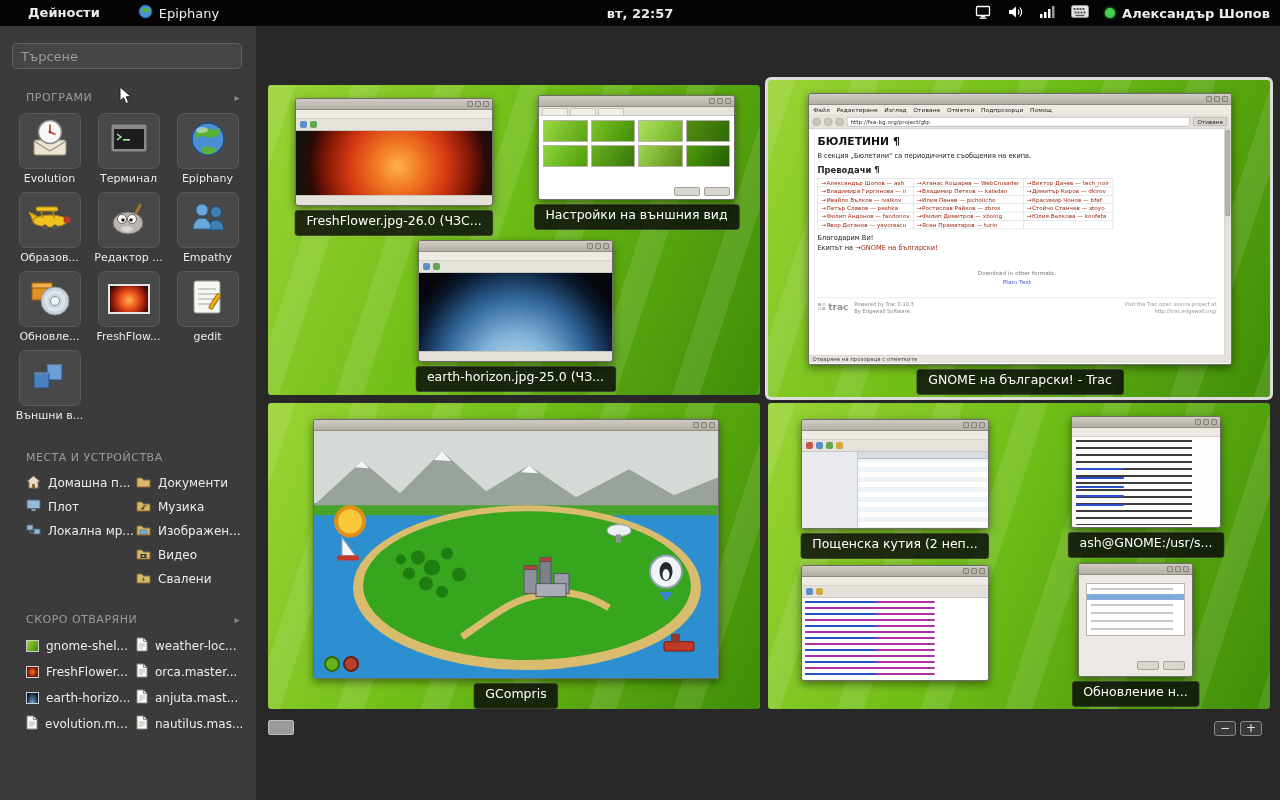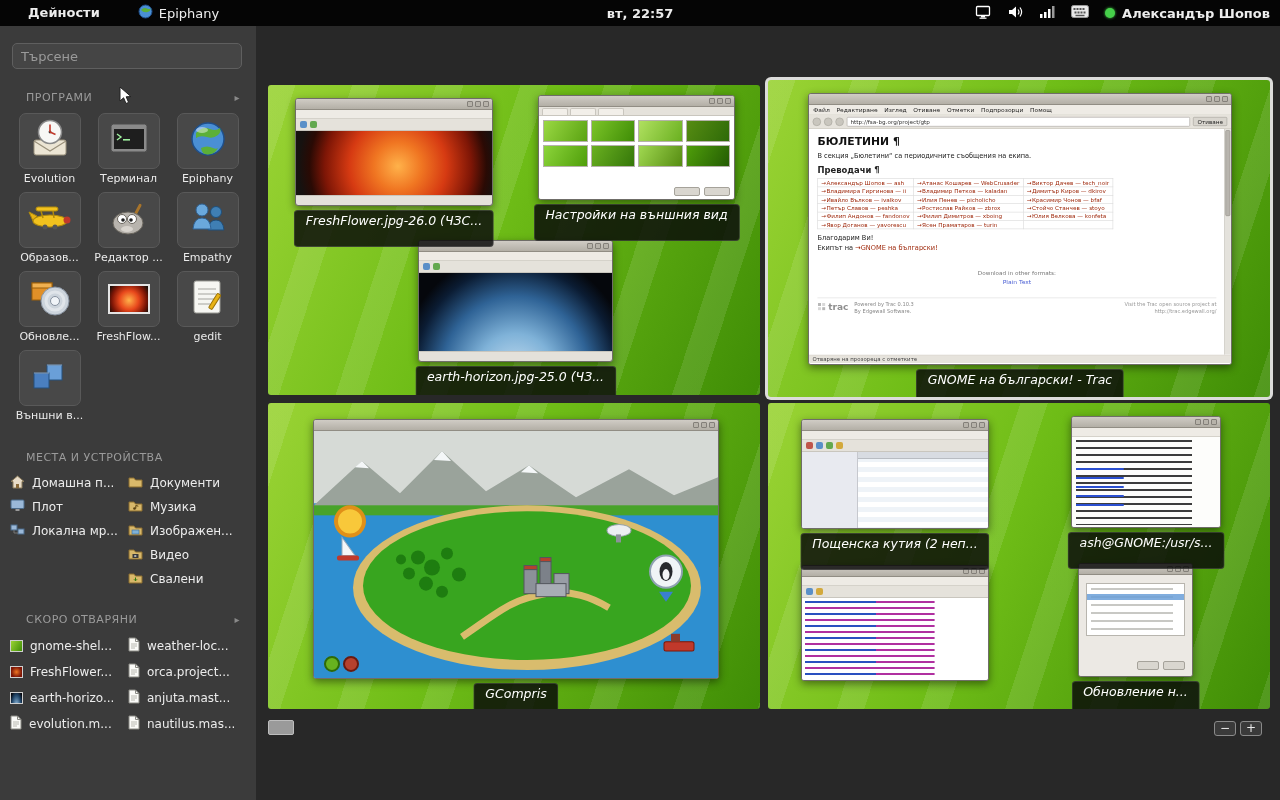--- a/index.html
+++ b/index.html
@@ -33,21 +33,21 @@
   .app-cell { width:79px; margin-bottom:7px; text-align:center; cursor:default; }
   .app-tile { width:62px; height:56px; margin:0 auto; background:#484848; border:1px solid #595959;
               border-radius:7px; display:flex; align-items:center; justify-content:center; overflow:hidden; }
   .app-label { margin-top:3px; font-size:11px; color:#eaeaea; white-space:nowrap; overflow:hidden; }
 
   .thumb-flower { width:42px; height:30px; border:2px solid #e4e4e4; background-color:#1a0d06;
     background-image:radial-gradient(circle at 50% 55%, #ffb24a 0%, #e8481c 40%, #7e1606 72%, #1a0d06 95%); }
   .thumb-earth { width:42px; height:30px; border:2px solid #e4e4e4; background-color:#04060c;
     background-image:radial-gradient(ellipse at 50% 150%, #d4e8f8 0%, #6fa8d4 35%, #1f4468 60%, #04060c 82%); }
 
-  .cols { display:flex; padding:6px 10px 0; }
+  .cols { display:flex; padding:6px 10px 0;margin-left:16px; }
   .col { width:118px; }
   .row-item { display:flex; align-items:center; gap:7px; height:24px; font-size:12px; color:#ececec;
               white-space:nowrap; overflow:hidden; }
   .recent .row-item { height:26px; }
   .mini-thumb-flower { width:13px; height:12px; border:1px solid #cfcfcf; background-color:#1a0d06;
     background-image:radial-gradient(circle, #f07622 0%, #7e1606 70%); flex:0 0 auto; }
   .mini-thumb-earth { width:13px; height:12px; border:1px solid #cfcfcf; background-color:#04060c;
     background-image:radial-gradient(ellipse at 50% 130%, #9ac6e8 0%, #1f4468 60%, #04060c 90%); flex:0 0 auto; }
   .mini-thumb-green { width:13px; height:12px; border:1px solid #cfcfcf;
     background:linear-gradient(120deg,#9ad334,#3f8d06); flex:0 0 auto; }
@@ -69,22 +69,22 @@
   .wbtns i { display:block; width:6px; height:6px; background:#b7b3aa; border:1px solid #84807a; border-radius:1px; }
   .menustrip { flex:0 0 9px; background:#eeebe5; border-bottom:1px solid #d5d2ca; }
   .toolstrip { flex:0 0 12px; background:#e5e2db; border-bottom:1px solid #c9c6be;
                display:flex; align-items:center; gap:3px; padding:0 4px; }
   .tdot { width:7px; height:7px; border-radius:2px; }
   .td-r{background:#c0564a;} .td-b{background:#5a8fc8;} .td-g{background:#63a84f;} .td-y{background:#d3a93c;}
   .wbody { flex:1; position:relative; background:#fff; overflow:hidden; }
 
   .win-label { position:absolute; top:100%; left:50%; transform:translate(-50%,4px);
                background:rgba(8,8,8,.83); border:1px solid rgba(255,255,255,.14); color:#fff;
-               font-size:12.5px; line-height:1; padding:4px 11px 18px; border-radius:4px;
-               white-space:nowrap; z-index:6;font-style:italic; }
+               font-size:12.5px; line-height:1; padding:4px 11px 7px; border-radius:4px;
+               white-space:nowrap; z-index:6; }
 
   
   .img-body { background:#141210; }
   .img-fill { position:absolute; left:0; right:0; top:0; bottom:10px; }
   .flower-img { background-color:#161210;
     background-image:radial-gradient(circle at 52% 55%, #ffb24a 0%, #f07622 22%, #d63a12 45%, #7e1606 68%, #2a0a04 82%, #161210 92%); }
   .earth-img { background-color:#05070c;
     background-image:radial-gradient(ellipse at 50% 135%, #cfe4f4 0%, #7fb2d8 30%, #2f6396 55%, #0b1c33 75%, #05070c 86%); }
   .statstrip { position:absolute; left:0; right:0; bottom:0; height:10px; background:#e4e1da; border-top:1px solid #c9c6be; }
 
@@ -488,21 +488,21 @@
         <span>weather-loc...</span>
       </div>
       <div class="row-item">
         <span><svg width="12" height="15" viewBox="0 0 12 15">
               <path d="M1 1 h6.5 L11 4.5 V14 H1 Z" fill="#fbfbf8" stroke="#8a8a84"></path>
               <path d="M7.5 1 V4.5 H11" fill="none" stroke="#8a8a84"></path>
               <g stroke="#b8b8b0">
                 <path d="M3 7 h6 M3 9 h6 M3 11 h4"></path>
               </g>
             </svg></span>
-        <span>orca.project...</span>
+        <span>orca.master...</span>
       </div>
       <div class="row-item">
         <span><svg width="12" height="15" viewBox="0 0 12 15">
               <path d="M1 1 h6.5 L11 4.5 V14 H1 Z" fill="#fbfbf8" stroke="#8a8a84"></path>
               <path d="M7.5 1 V4.5 H11" fill="none" stroke="#8a8a84"></path>
               <g stroke="#b8b8b0">
                 <path d="M3 7 h6 M3 9 h6 M3 11 h4"></path>
               </g>
             </svg></span>
         <span>anjuta.mast...</span>

